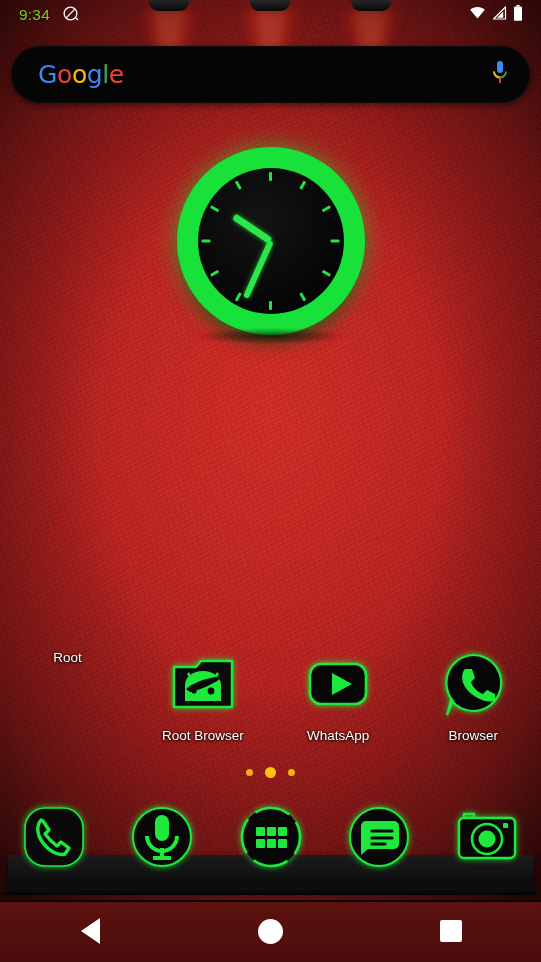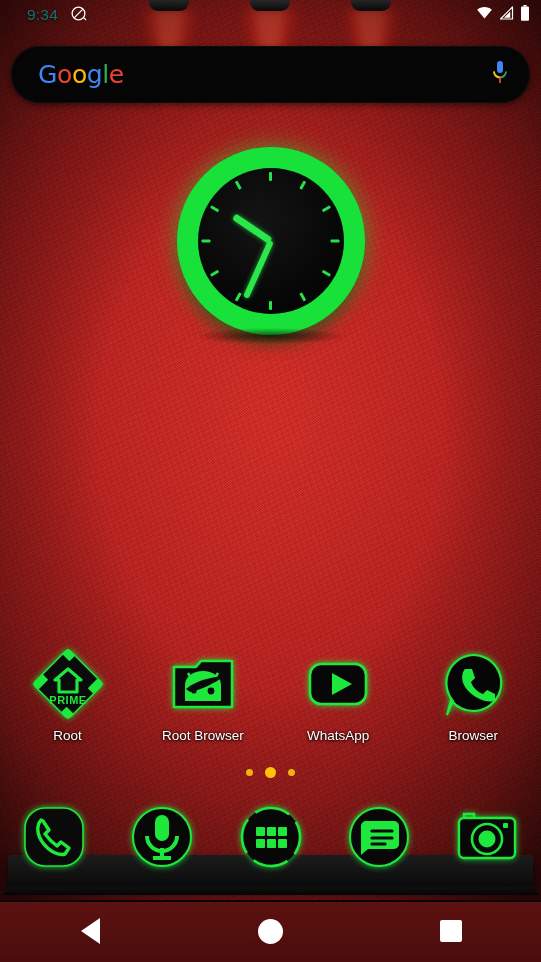--- a/index.html
+++ b/index.html
@@ -56,24 +56,24 @@
     transform:translateX(-50%);
     width:0; height:0;
     border-left:15px solid transparent;
     border-right:15px solid transparent;
     border-top:95px solid rgba(255,110,80,0.45);
     filter:blur(5px);
   }
 
   
   .statusbar {
-    position:absolute; top:0; left:16px; right:0; height:30px;
+    position:absolute; top:0; left:1px; right:0; height:30px;
     display:flex; align-items:center;
-    padding:0 11px;
-    color:#0f766e; z-index:20;
+    padding:0 18px;
+    color:#84cc16; z-index:20;
   }
   .sb-time {
     font-size:15.5px; font-weight:400; letter-spacing:.2px;
     text-shadow:0 1px 2px rgba(0,0,0,.8);
   }
   .sb-left-icons { display:flex; align-items:center; gap:8px; margin-left:12px; }
   .sb-right { margin-left:auto; display:flex; align-items:center; gap:6px; }
 
   
   .searchbar {
@@ -325,33 +325,20 @@
           </div>
         <div class="hand hour" id="hour-hand" style="transform: rotate(-56deg);"></div>
         <div class="hand minute" id="minute-hand" style="transform: rotate(204deg);"></div>
       </div>
     </div>
   </div>
 
   <div class="app-row">
 
     <div class="app">
-      <div class="icon">
-        <svg width="78" height="78" viewBox="0 0 78 78" class="neon">
-          <g transform="rotate(45 39 39)">
-            <rect x="14" y="14" width="50" height="50" rx="4" fill="#0b0b0b" stroke="#1ee83c" stroke-width="1.5"></rect>
-            <path d="M14 22 L14 14 L24 14 L24 22 Z" fill="#1ee83c"></path>
-            <path d="M54 56 L64 56 L64 64 L54 64 Z" fill="#1ee83c"></path>
-            <path d="M14 50 L22 50 L22 64 L14 64 Z" fill="#1ee83c"></path>
-            <path d="M56 14 L64 14 L64 28 L56 28 Z" fill="#1ee83c"></path>
-          </g>
-          <path d="M39 24 L52 35 L48 35 L48 47 L30 47 L30 35 L26 35 Z" fill="none" stroke="#1ee83c" stroke-width="3.2" stroke-linejoin="round"></path>
-          <text x="39" y="59" text-anchor="middle" fill="#1ee83c" font-family="Liberation Sans, sans-serif" font-size="11" font-weight="bold" letter-spacing="0.5">PRIME</text>
-        </svg>
-      </div>
       <div class="label">Root</div>
     </div>
 
 
     <div class="app">
       <div class="icon">
         <svg width="78" height="78" viewBox="0 0 78 78" class="neon">
           <path d="M10 22 L32 22 L37 16 L68 16 L68 62 L10 62 Z" fill="#0a0a0a" stroke="#1ee83c" stroke-width="2.5" stroke-linejoin="round"></path>
           <path d="M21 56 L21 40 a18 14 0 0 1 36 0 L57 56 Z" fill="#1ee83c"></path>
           <line x1="24" y1="28" x2="30" y2="38" stroke="#1ee83c" stroke-width="2.6"></line>

